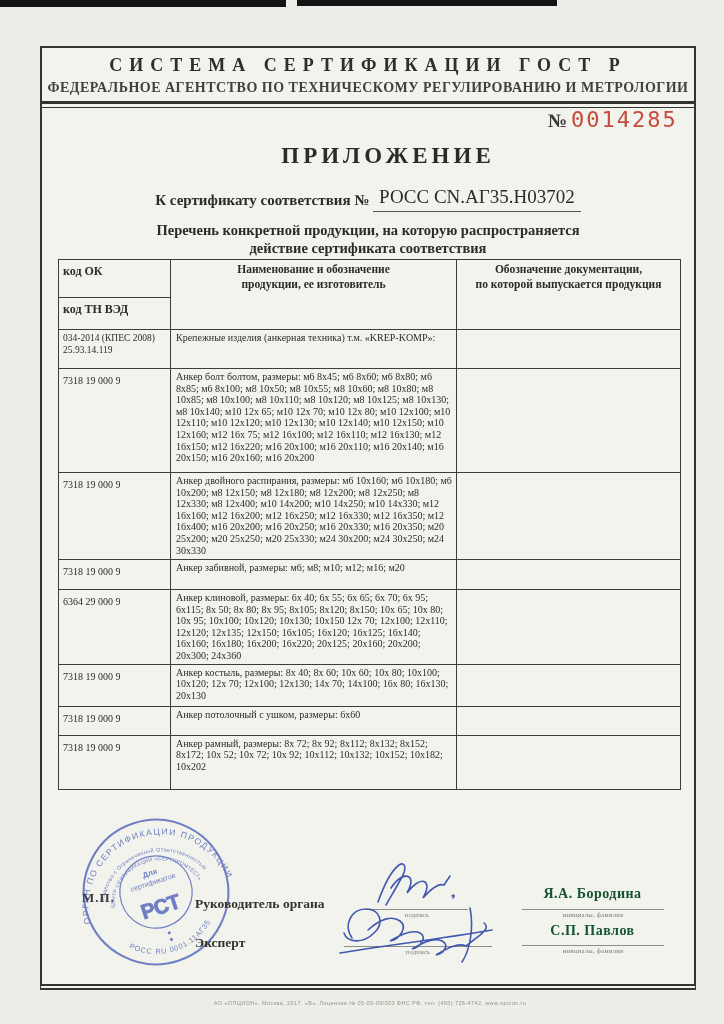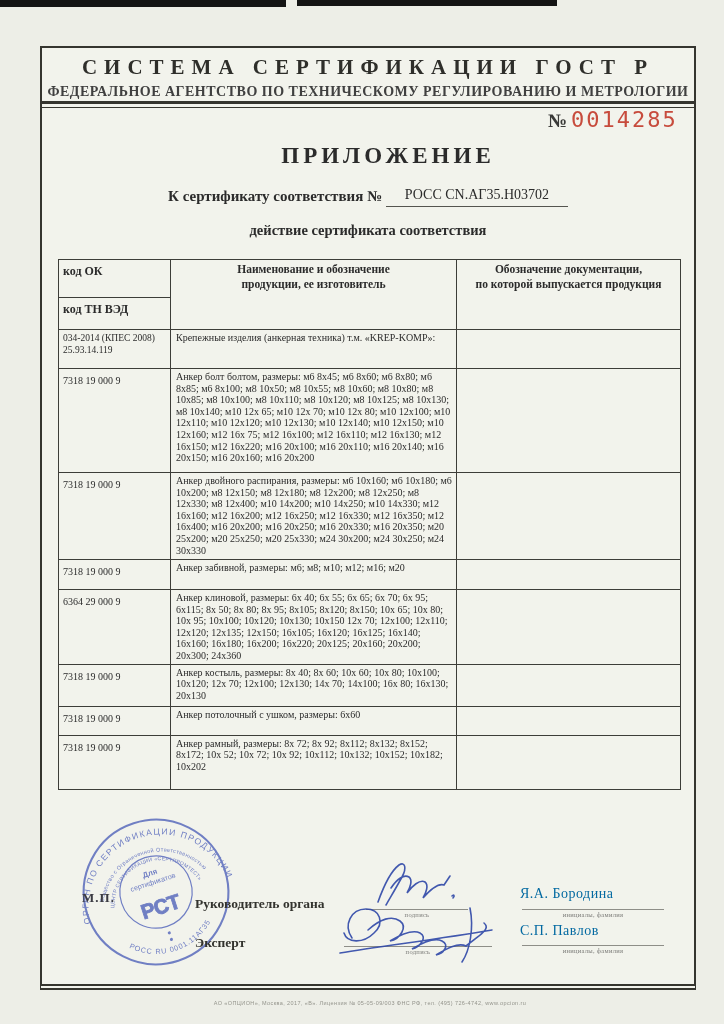--- a/index.html
+++ b/index.html
@@ -4,30 +4,30 @@
 <style>
   html,body{margin:0;padding:0;background:#d8d9d2;}
   .page{position:relative;width:724px;height:1024px;background:#edeee7;overflow:hidden;
         font-family:"Liberation Serif",serif;color:#2b2b2b;}
   .scan-bar{position:absolute;background:#141414;}
   .frame{position:absolute;left:40px;top:46px;width:652px;height:936px;
          border:2px solid #35352f;border-bottom:6px double #35352f;background:#f2f3ec;}
   .doc-header{position:absolute;left:42px;top:48px;width:652px;height:53px;text-align:center;
               border-bottom:3px solid #35352f;}
   .doc-header::after{content:"";position:absolute;left:0;right:0;bottom:-7px;border-top:1px solid #35352f;}
-  .t1{margin-top:7px;font-size:21px;font-weight:bold;letter-spacing:7px;color:#2e2e2a;}
+  .t1{margin-top:7px;font-size:18px;font-weight:bold;letter-spacing:7px;color:#2e2e2a;}
   .t2{margin-top:4px;font-size:14px;font-weight:bold;letter-spacing:0.5px;color:#404040;}
   .form-number{position:absolute;left:548px;top:107px;white-space:nowrap;}
   .form-number .sign{font-size:19px;color:#3a3a38;font-weight:bold;margin-right:4px;}
   .form-number .digits{font-family:"DejaVu Sans Mono",monospace;font-size:22px;letter-spacing:2px;color:#c74b3c;}
   .appendix-title{position:absolute;left:42px;top:143px;width:692px;text-align:center;
                   font-size:23px;font-weight:bold;letter-spacing:4px;}
   .cert-ref{position:absolute;left:42px;top:188px;width:652px;text-align:center;font-size:15px;font-weight:bold;}
   .cert-no{display:inline-block;min-width:170px;border-bottom:1px solid #55554f;
-           font-weight:normal;font-size:14px;padding:0 6px 3px;position:relative;top:-2px;text-align:center;}
+           font-weight:normal;font-size:19px;padding:0 6px 3px;position:relative;top:-2px;text-align:center;}
   .subtitle{position:absolute;left:42px;top:221px;width:652px;text-align:center;
             font-size:14.5px;font-weight:bold;line-height:18px;}
   table.products{position:absolute;left:58px;top:259px;width:622px;border-collapse:collapse;table-layout:fixed;}
   table.products td{border:1px solid #3d3d38;vertical-align:top;overflow:hidden;}
   .code-col{width:112px;} .prod-col{width:286px;} .doc-col{width:224px;}
   td.code-head{font-size:12px;font-weight:bold;padding:4px 4px;vertical-align:middle;white-space:pre-line;}
   td.col-head{font-size:11.5px;font-weight:bold;text-align:center;vertical-align:middle;
               white-space:pre-line;line-height:15px;padding:2px 16px;}
   tr.hr1{height:38px;} tr.hr2{height:32px;}
   td.code-cell{font-size:10px;padding:6px 3px 2px 4px;white-space:pre-line;line-height:12px;}
@@ -36,21 +36,21 @@
   td.doc-cell{padding:0;}
   tr.r0{height:39px;margin-top:22px;} tr.r1{height:104px;} tr.r2{height:87px;} tr.r3{height:30px;}
   tr.r4{height:68px;} tr.r5{height:42px;} tr.r6{height:29px;} tr.r7{height:54px;}
   .stamp-svg{position:absolute;left:70px;top:806px;width:172px;height:172px;opacity:0.85;}
   .mp-label{position:absolute;left:82px;top:890px;font-size:13px;font-weight:bold;
             letter-spacing:1px;color:#3a3a42;z-index:3;}
   .sig-label{position:absolute;font-size:13.5px;font-weight:bold;color:#33332e;z-index:3;}
   .lbl-head{left:195px;top:896px;} .lbl-expert{left:195px;top:935px;}
   .sig-line{position:absolute;border-top:1px solid #8e8e88;height:0;}
   .caption{position:absolute;font-size:6.5px;color:#7b7b78;text-align:center;letter-spacing:0.3px;}
-  .person-name{position:absolute;font-size:14px;color:#0369a1;text-align:left;letter-spacing:0.5px;}
+  .person-name{position:absolute;font-size:14px;color:#14532d;text-align:center;letter-spacing:0.5px;font-weight:bold;}
   .signatures-svg{position:absolute;left:330px;top:850px;width:180px;height:130px;z-index:2;}
   .print-line{position:absolute;left:140px;top:1000px;width:460px;text-align:center;
               font-size:5.5px;color:#94948c;letter-spacing:0.4px;font-family:"Liberation Sans",sans-serif;}
   .stamp-text{font-family:"Liberation Sans",sans-serif;fill:#5a6bbd;}
 </style>
 </head>
 <body>
 
 <div class="page">
 
@@ -69,20 +69,21 @@
   </div>
 
   <div class="appendix-title">ПРИЛОЖЕНИЕ</div>
 
   <div class="cert-ref">
     <span>К сертификату соответствия №</span>
     <span class="cert-no">РОСС CN.АГ35.H03702</span>
   </div>
 
   <div class="subtitle">
+    <div>Перечень конкретной продукции,  на которую распространяется</div>
     <div>действие сертификата соответствия</div>
   </div>
 
   <table class="products">
     <colgroup>
         <col class="code-col">
         <col class="prod-col">
         <col class="doc-col">
       </colgroup>
     <tbody>

